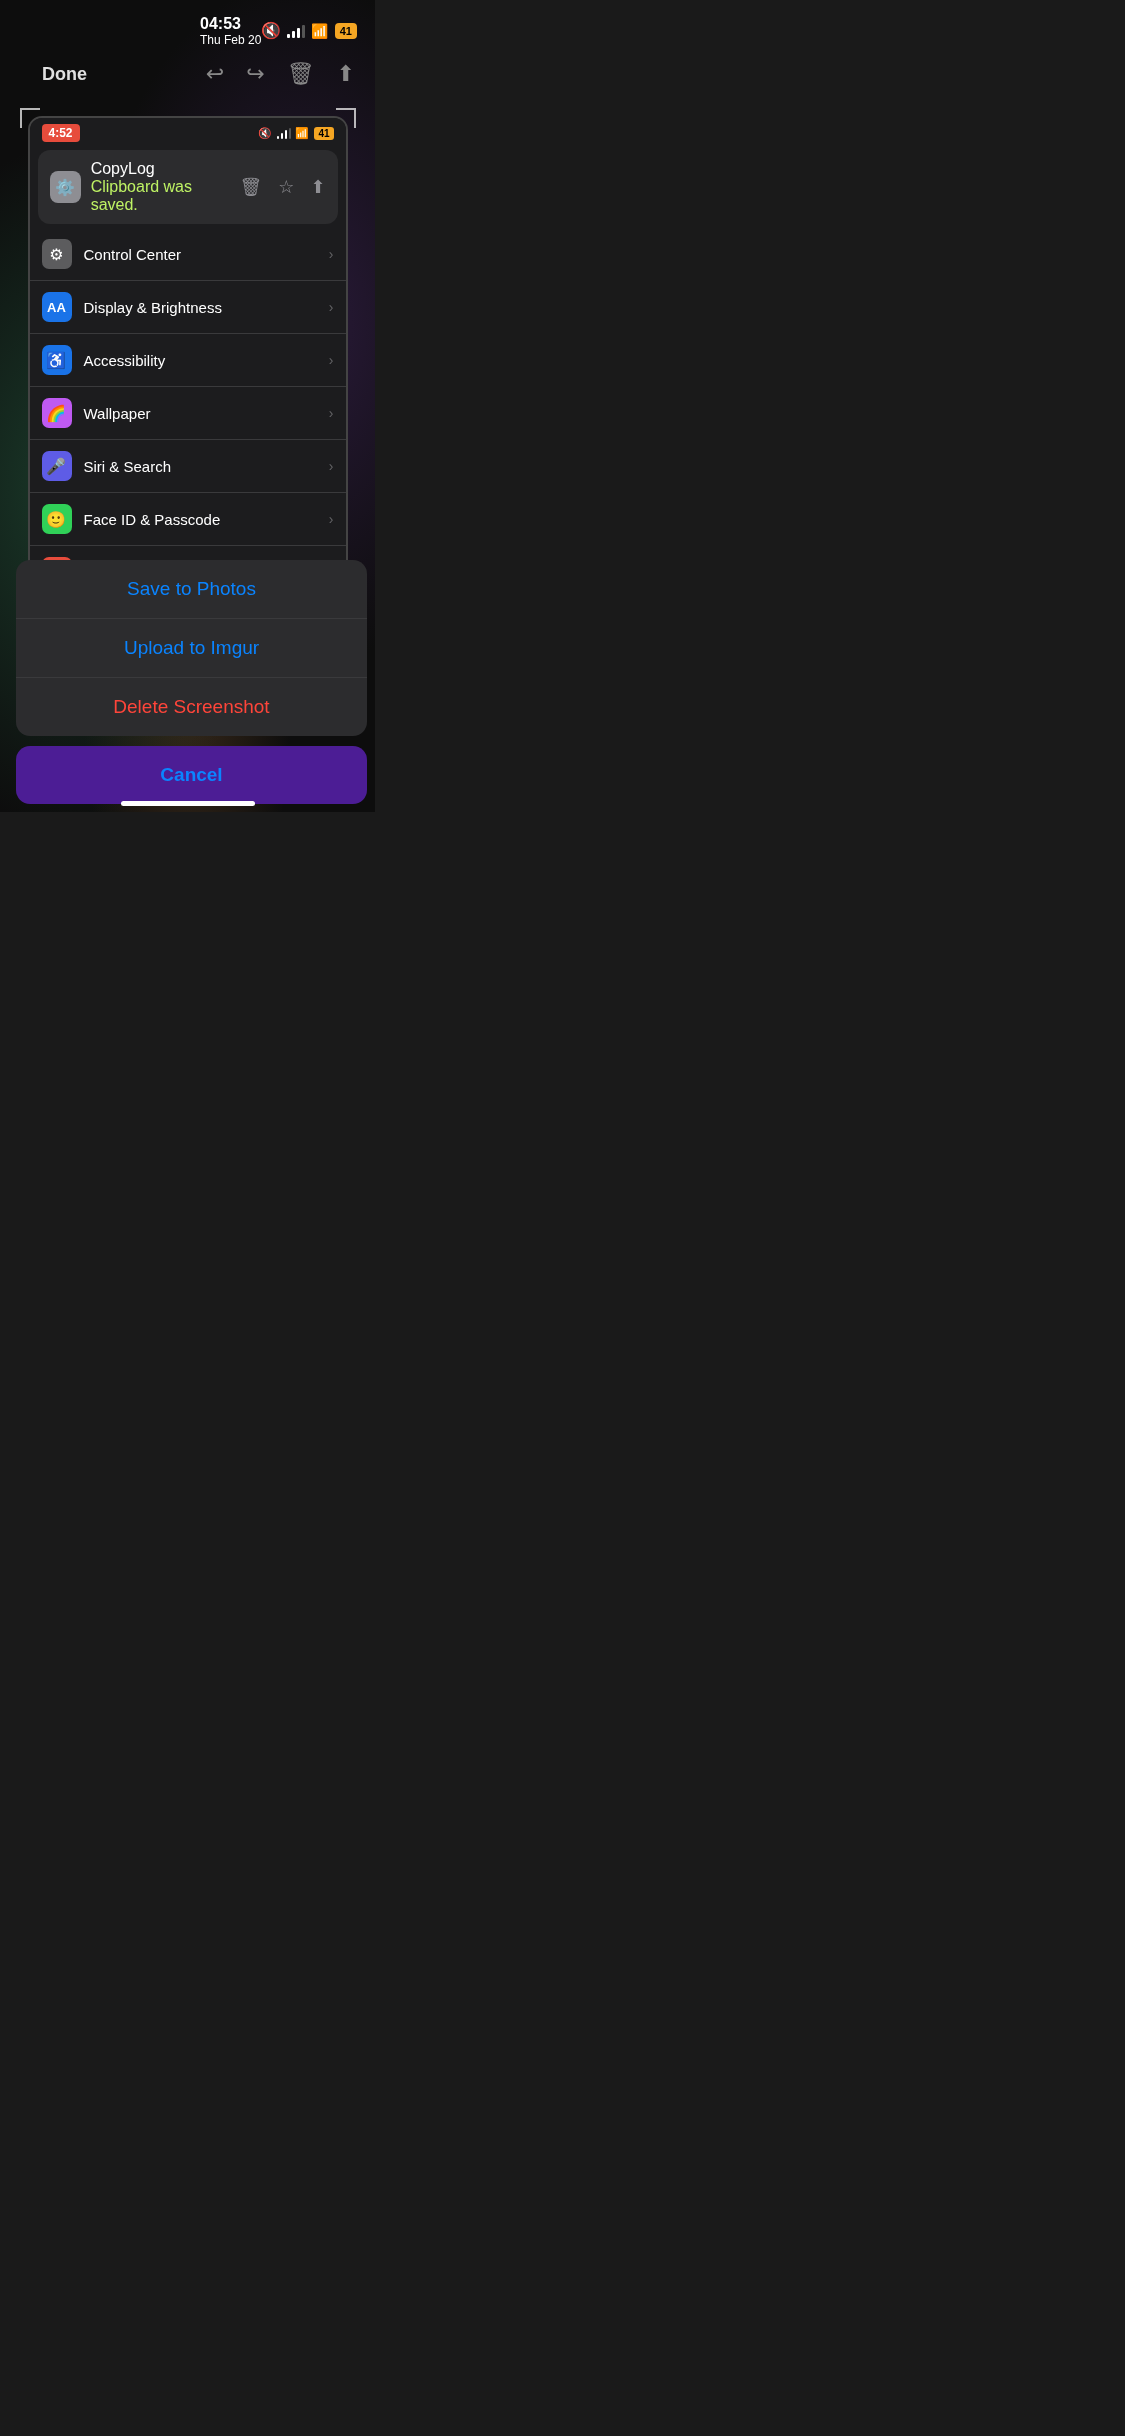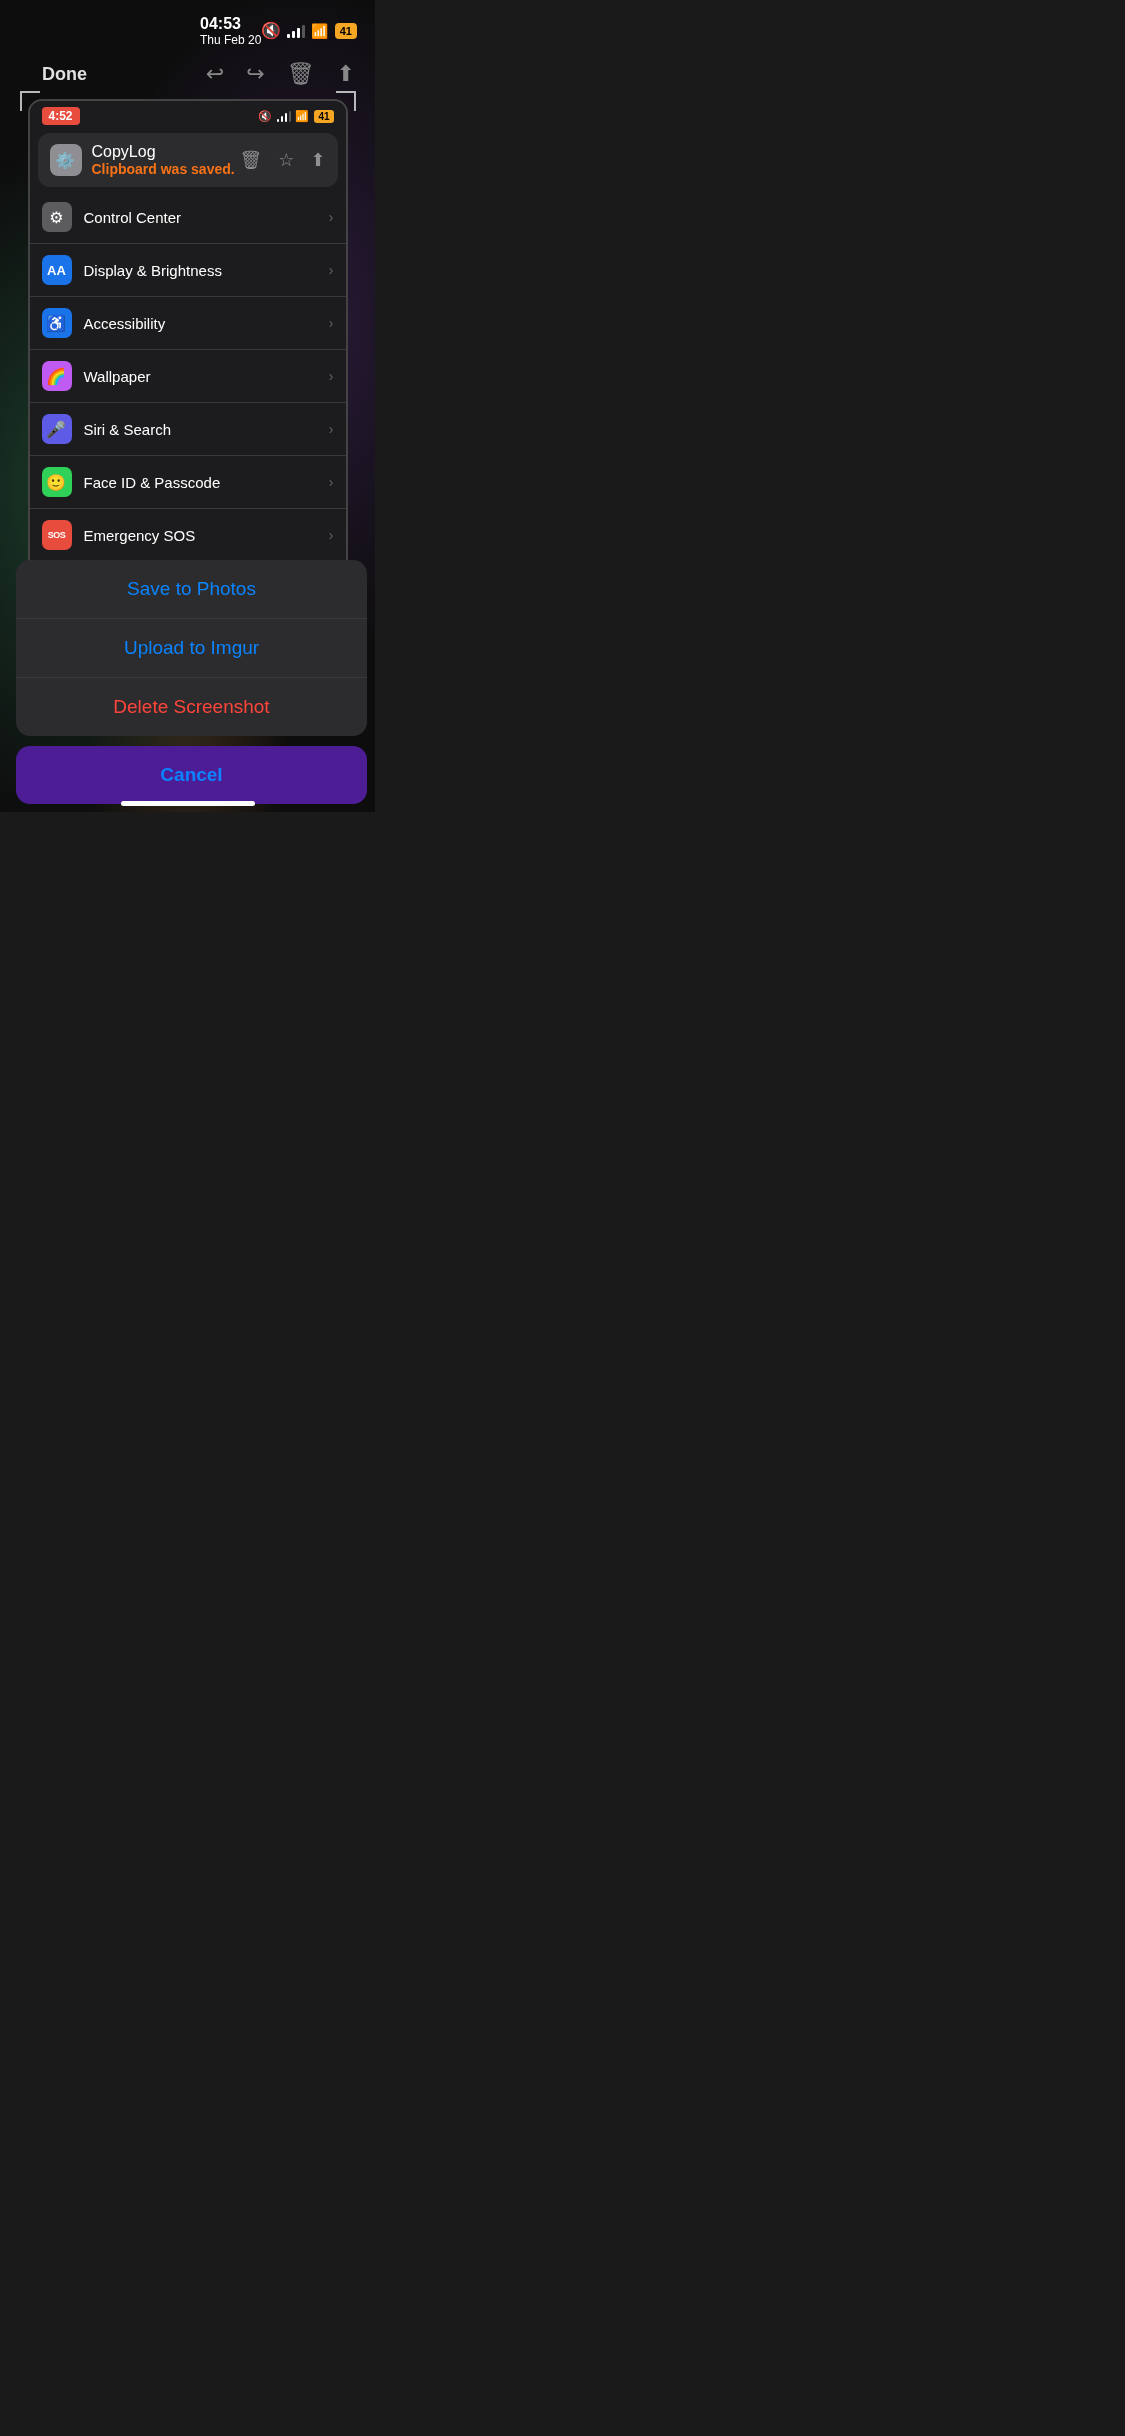--- a/index.html
+++ b/index.html
@@ -187,23 +187,22 @@
       font-size: 16px;
     }
 
     .copylog-title {
       font-size: 16px;
       font-weight: 400;
       color: white;
     }
 
     .copylog-message {
-      font-size: 14px;
-      color: #f97316;
-      font-weight: bold;
+      font-size: 16px;
+      color: #bef264;
     }
 
     .copylog-actions {
       display: flex;
       gap: 16px;
       color: #8e8e93;
       font-size: 18px;
     }
 
     
@@ -337,21 +336,21 @@
 <div class="toolbar">
   <span class="toolbar-done">Done</span>
   <div class="toolbar-icons">
     <span class="toolbar-icon">↩</span>
     <span class="toolbar-icon">↪</span>
     <span class="toolbar-icon">🗑</span>
     <span class="toolbar-icon">⬆</span>
   </div>
 </div>
 
-<div style="position:relative; z-index:10; margin: 0 auto; width:320px; padding: 0 0 10px;">
+<div style="position:relative; z-index:10; margin: 17px auto; width:320px; padding: 0 0 10px;">
 
   <div style="position:absolute; top:-8px; left:-8px; width:20px; height:20px; border-top:2px solid white; border-left:2px solid white; opacity:0.7; z-index:15;"></div>
   <div style="position:absolute; top:-8px; right:-8px; width:20px; height:20px; border-top:2px solid white; border-right:2px solid white; opacity:0.7; z-index:15;"></div>
 
   <div class="screenshot-preview">
 
     <div style="position:absolute; left:-5px; top:50%; transform:translateY(-50%); width:5px; height:50px; background:rgba(255,255,255,0.25); border-radius:2px; z-index:20;"></div>
     <div style="position:absolute; right:-5px; top:50%; transform:translateY(-50%); width:5px; height:50px; background:rgba(255,255,255,0.25); border-radius:2px; z-index:20;"></div>
 
     <div class="inner-status-bar">

